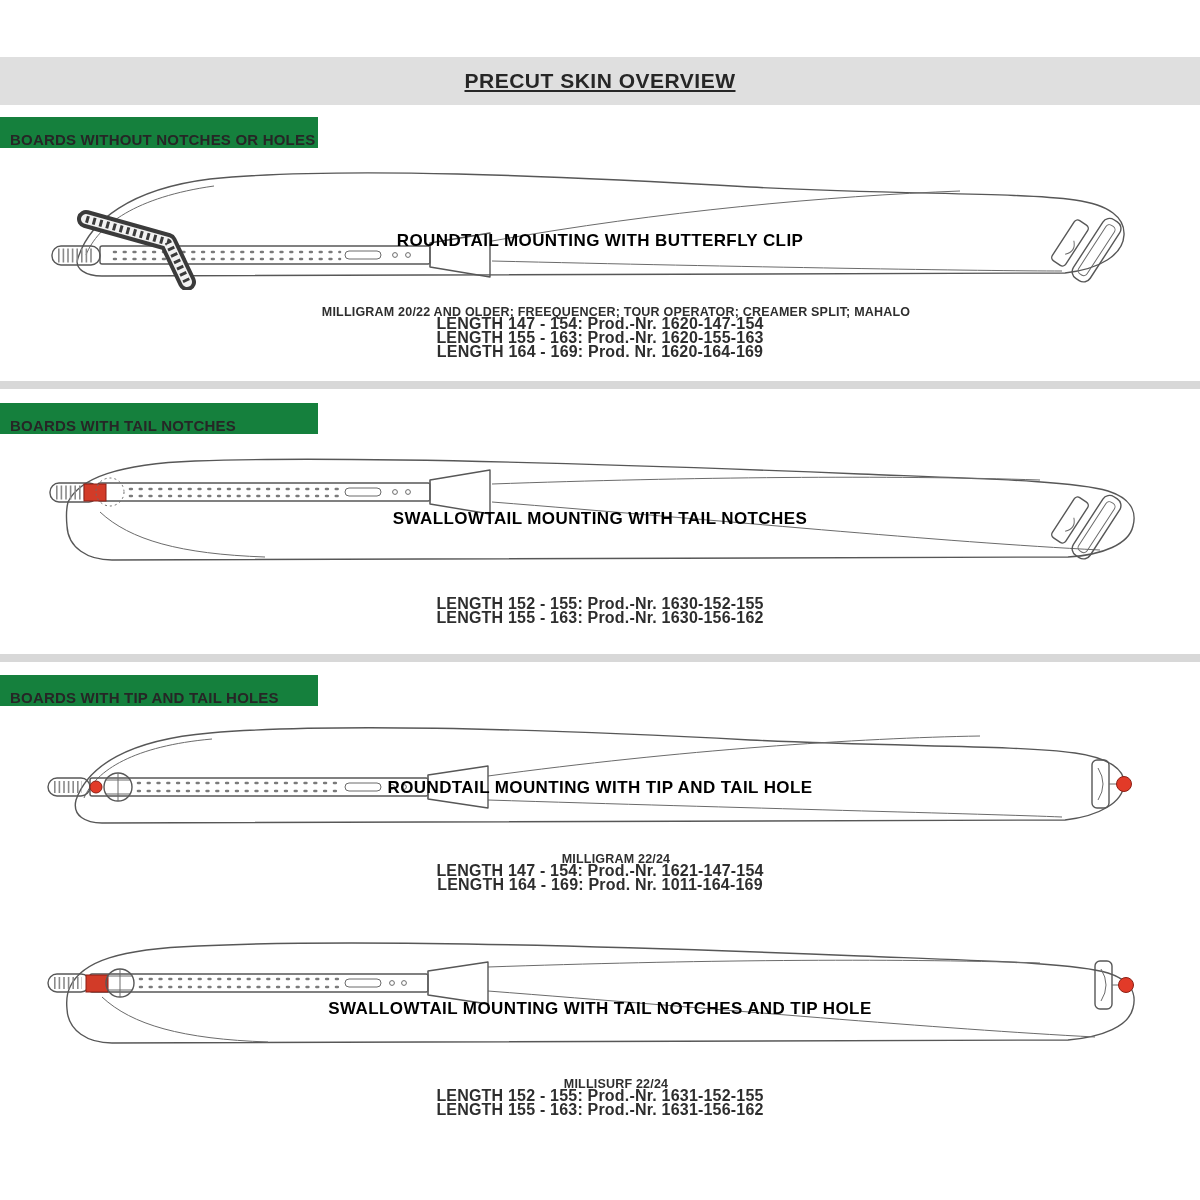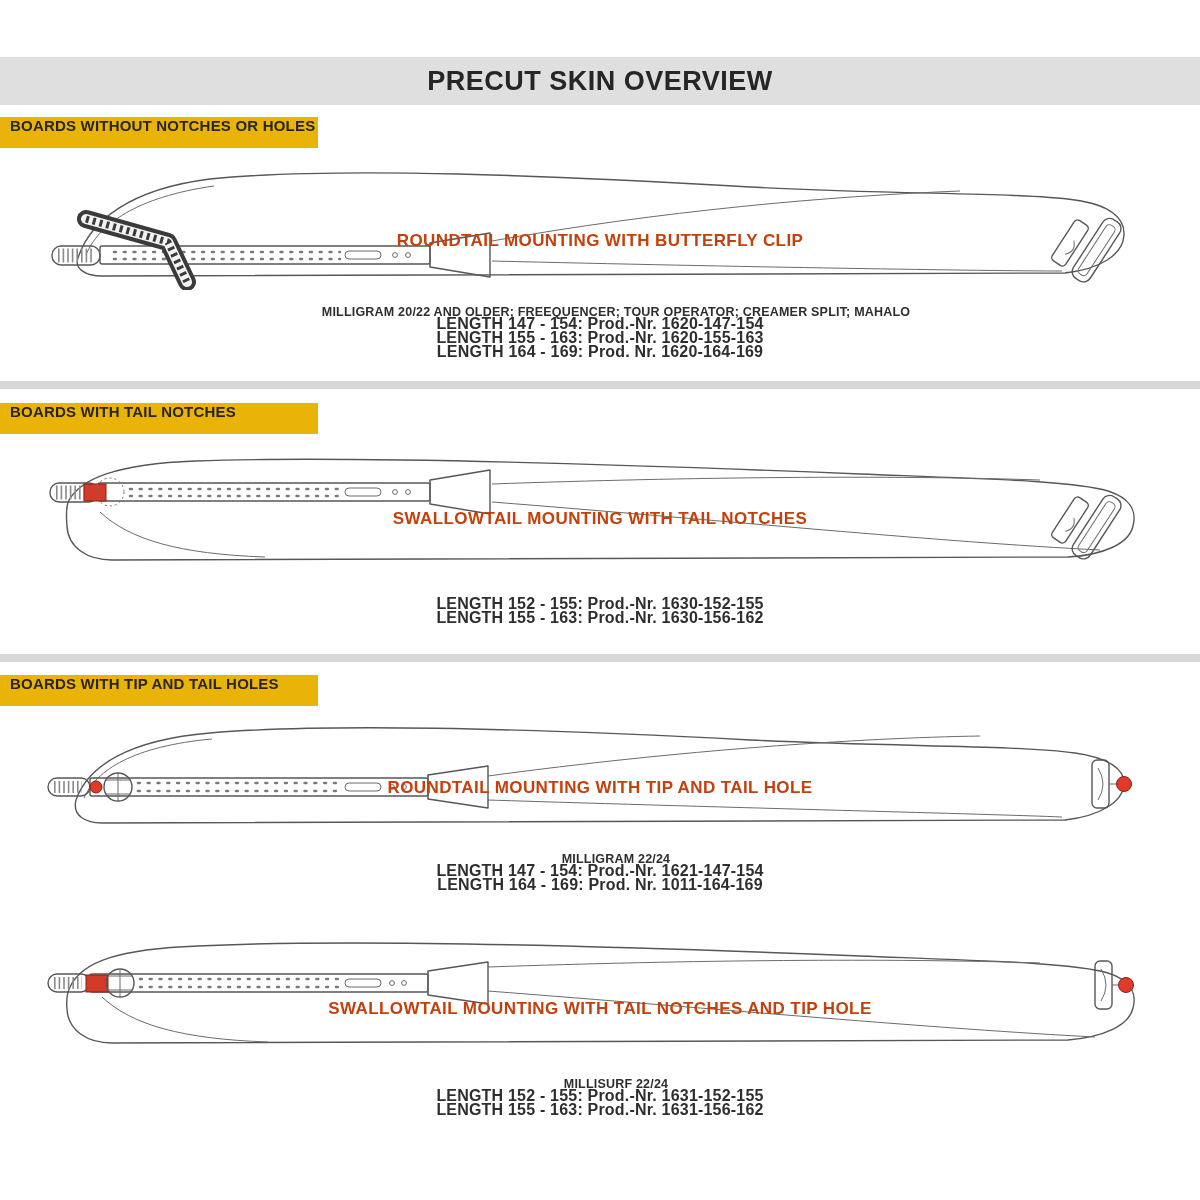--- a/index.html
+++ b/index.html
@@ -5,32 +5,32 @@
   html,body{margin:0;padding:0;background:#ffffff;}
   .page{
     position:relative; width:1200px; height:1200px; overflow:hidden;
     background:#ffffff; font-family:"Liberation Sans", sans-serif; color:#2b2b2b;
   }
   .title-band{
     position:absolute; left:0; top:57px; width:1200px; height:48px;
     background:#dfdfdf; display:flex; align-items:center; justify-content:center;
   }
   .title-band h1{
-    margin:0; font-size:27px; font-weight:bold; letter-spacing:.5px; color:#262626;
+    margin:0; font-size:21px; font-weight:bold; letter-spacing:.5px; color:#262626;text-decoration:underline;
   }
   .section-header{
-    position:absolute; left:0; width:318px; height:31px; background:#eab308;
-    display:flex; align-items:flex-start; padding-left:10px; box-sizing:border-box;
+    position:absolute; left:0; width:318px; height:31px; background:#15803d;
+    display:flex; align-items:flex-end; padding-left:10px; box-sizing:border-box;
   }
   .section-header span{ font-size:15px; font-weight:bold; letter-spacing:.2px; color:#262626; }
   .divider{ position:absolute; left:0; width:1200px; height:8px; background:#d8d8d8; }
   .board-svg{ position:absolute; left:40px; }
   .board-label{
     position:absolute; left:0; width:1200px; text-align:center;
-    font-size:17px; font-weight:bold; letter-spacing:.4px; color:#c2410c;
+    font-size:17px; font-weight:bold; letter-spacing:.4px; color:#000000;
   }
   .models{
     position:absolute; left:0; width:1200px; margin:16px; text-align:center;
     font-size:12.5px; font-weight:bold; letter-spacing:.2px; color:#2e2e2e;
   }
   .lengths{
     position:absolute; left:0; width:1200px; text-align:center;
     font-size:16px; font-weight:bold; letter-spacing:.2px; color:#2e2e2e; line-height:14px;
   }
   svg{ display:block; }

